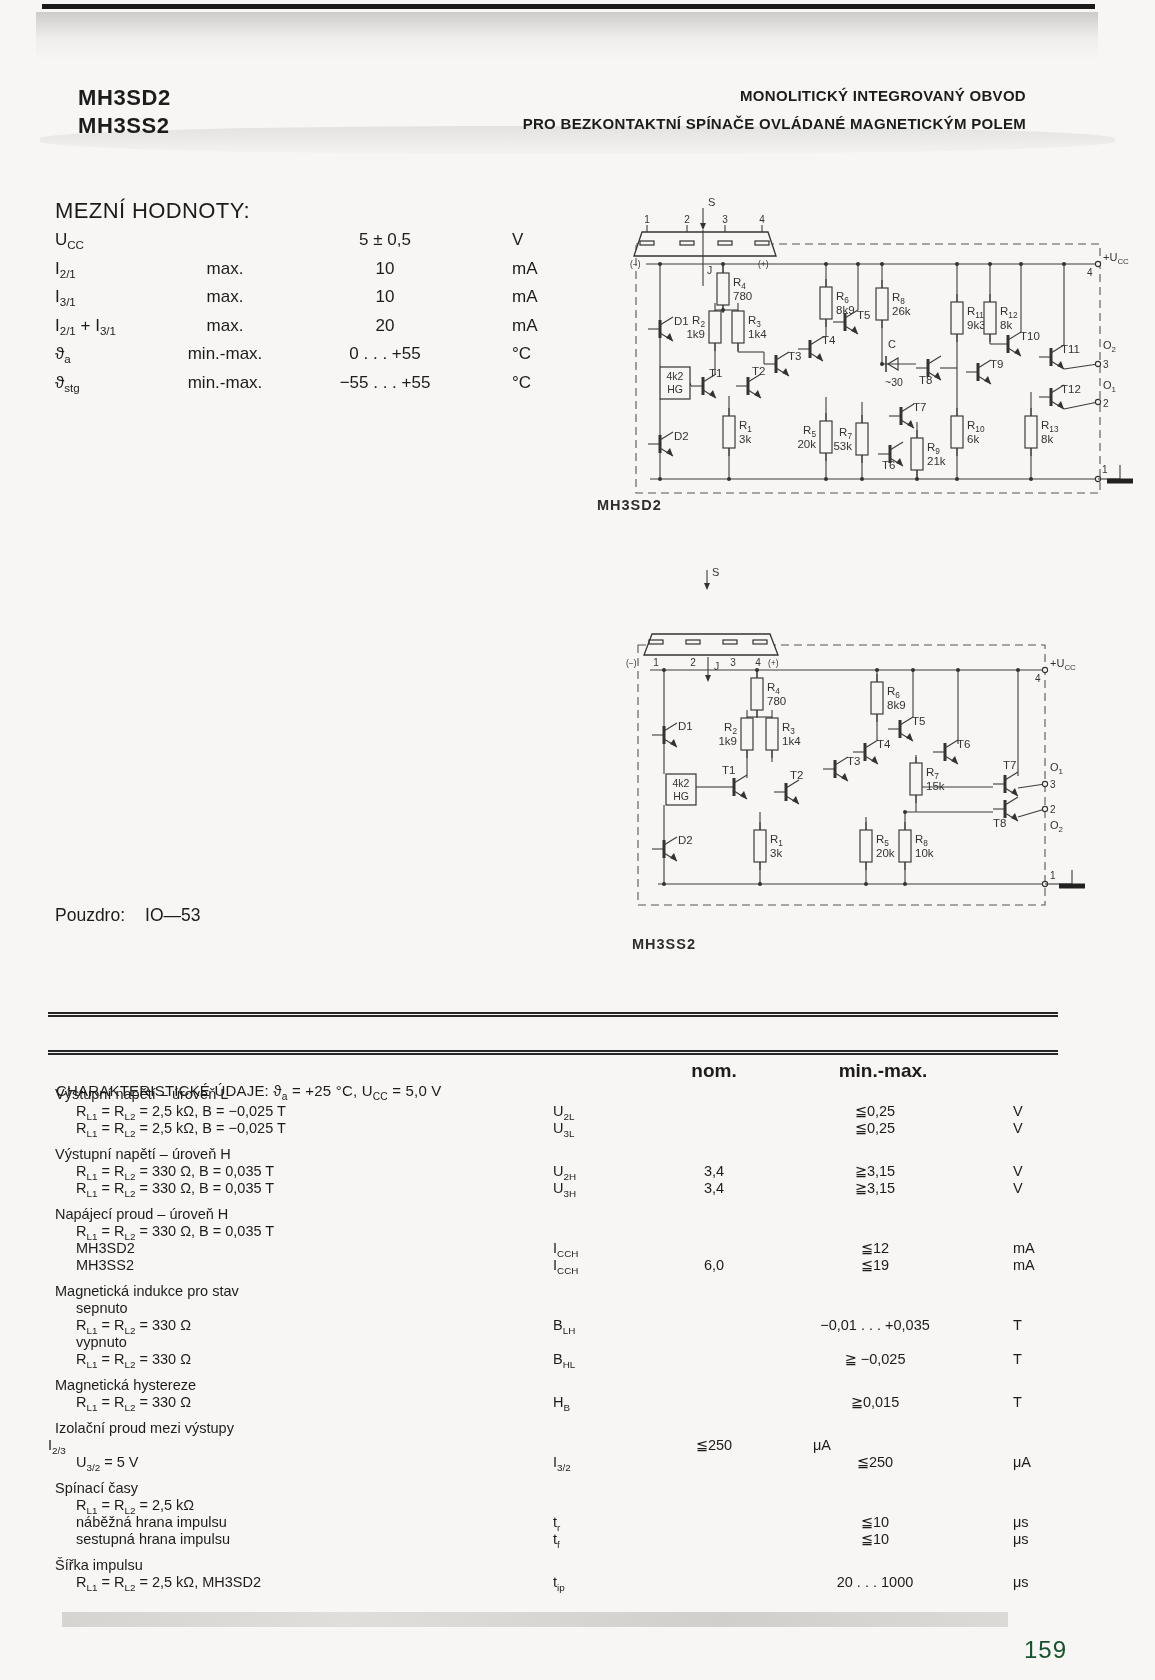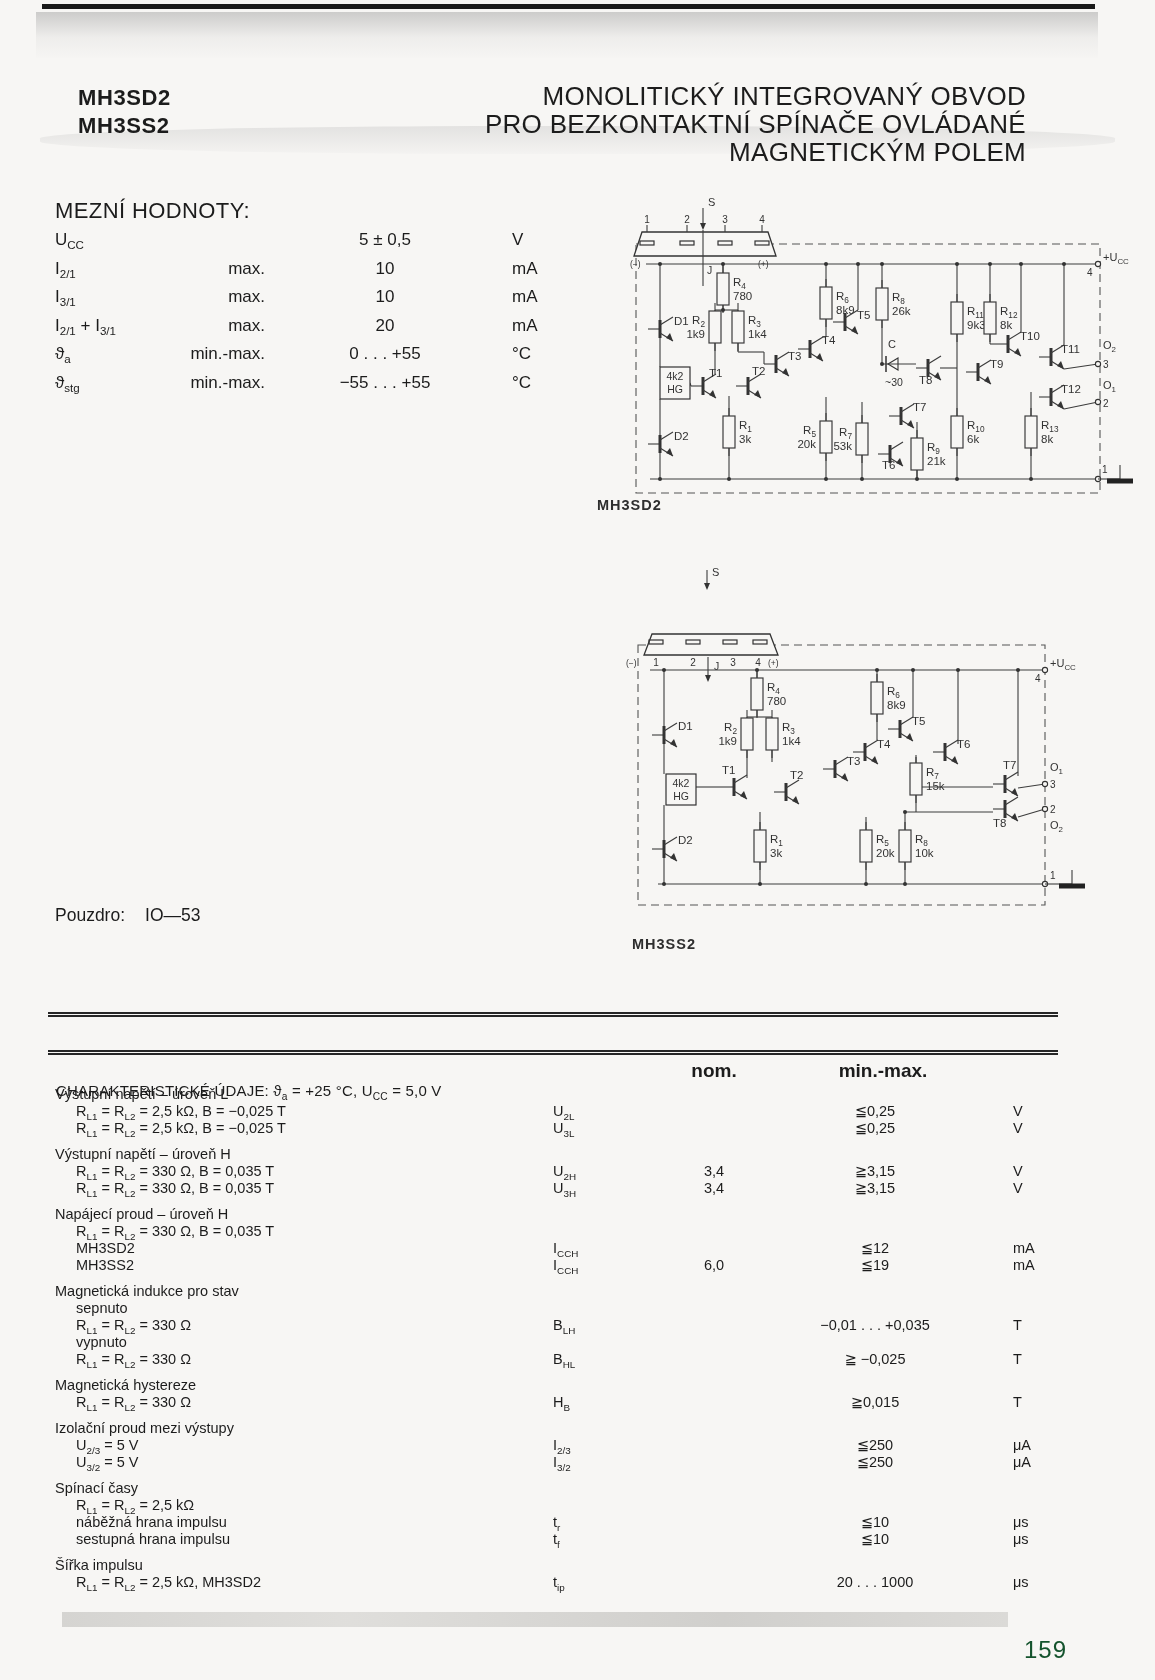--- a/index.html
+++ b/index.html
@@ -11,28 +11,28 @@
   
   .art-topline{left:42px;top:4px;width:1053px;height:5px;background:#1a1a1a}
   .art-band1{left:36px;top:12px;width:1062px;height:46px;
     background:linear-gradient(180deg,rgba(140,140,140,.40),rgba(190,190,190,.16) 55%,rgba(225,225,225,.04))}
   .art-band2{left:40px;top:126px;width:1075px;height:28px;border-radius:45%;
     background:linear-gradient(180deg,rgba(175,175,175,.28),rgba(215,215,215,.10))}
   .art-bottombar{left:62px;top:1612px;width:946px;height:15px;opacity:.85;
     background:linear-gradient(90deg,#cfcecb,#dbdad7 30%,#c9c8c5 70%,#d6d5d2)}
   
   .part-numbers{left:78px;top:84px;font-size:22px;font-weight:700;line-height:28px;letter-spacing:.6px}
-  .head-title{left:300px;top:82px;width:726px;text-align:right;font-size:26px;font-weight:400;
+  .head-title{left:300px;top:82px;width:726px;text-align:right;font-size:15px;font-weight:700;
     line-height:28px;letter-spacing:.3px}
   
   .limits-title{left:55px;top:198px;font-size:22px;letter-spacing:.4px}
   .limits{left:55px;top:230px;width:525px}
   .limit-row{display:grid;grid-template-columns:130px 80px 240px 70px;height:28.5px;
     align-items:baseline;font-size:17px}
-  .l-cond{text-align:right}
+  .l-cond{text-align:center}
   .l-val{text-align:center}
   .l-unit{padding-left:7px}
   
   .diag{position:absolute}
   .diag svg{display:block}
   .diag-caption{font-size:14.5px;font-weight:600;letter-spacing:1px;color:#2e2e2e}
   svg text{font-family:"Liberation Sans","DejaVu Sans",sans-serif;fill:#333}
   
   .pouzdro{left:55px;top:905px;font-size:17.5px}
   .pouzdro .val{margin-left:20px}
@@ -646,21 +646,20 @@
       <div class="c-head">Magnetická hystereze</div>
       <div class="c-line">
         <span class="c-cond">R<sub>L1</sub> = R<sub>L2</sub> = 330 Ω</span>
         <span class="c-sym">H<sub>B</sub></span>
         <span class="c-nom"></span>
         <span class="c-mm">≧0,015</span>
         <span class="c-unit">T</span>
       </div>
       <div class="c-head">Izolační proud mezi výstupy</div>
       <div class="c-line">
-        <span class="c-cond">U<sub>2/3</sub> = 5 V</span>
         <span class="c-sym">I<sub>2/3</sub></span>
         <span class="c-nom"></span>
         <span class="c-mm">≦250</span>
         <span class="c-unit">μA</span>
       </div>
       <div class="c-line">
         <span class="c-cond">U<sub>3/2</sub> = 5 V</span>
         <span class="c-sym">I<sub>3/2</sub></span>
         <span class="c-nom"></span>
         <span class="c-mm">≦250</span>

